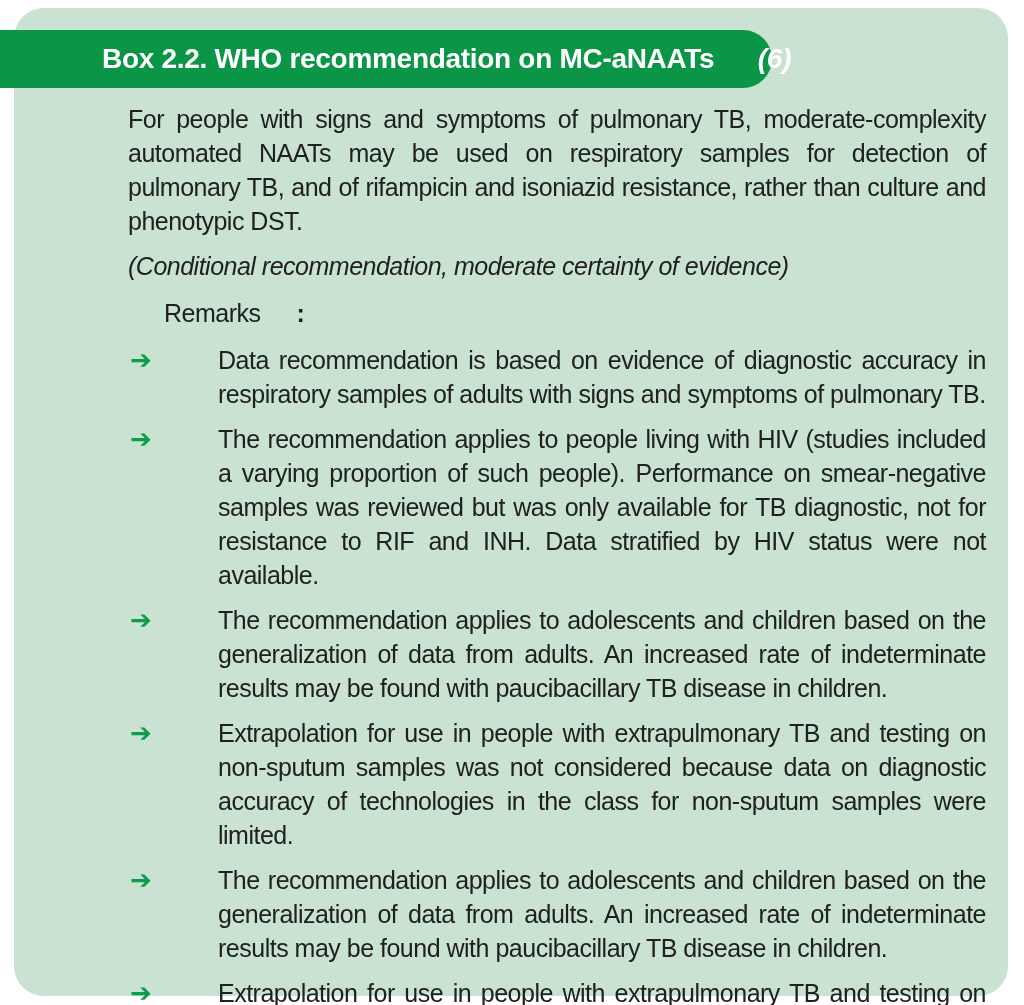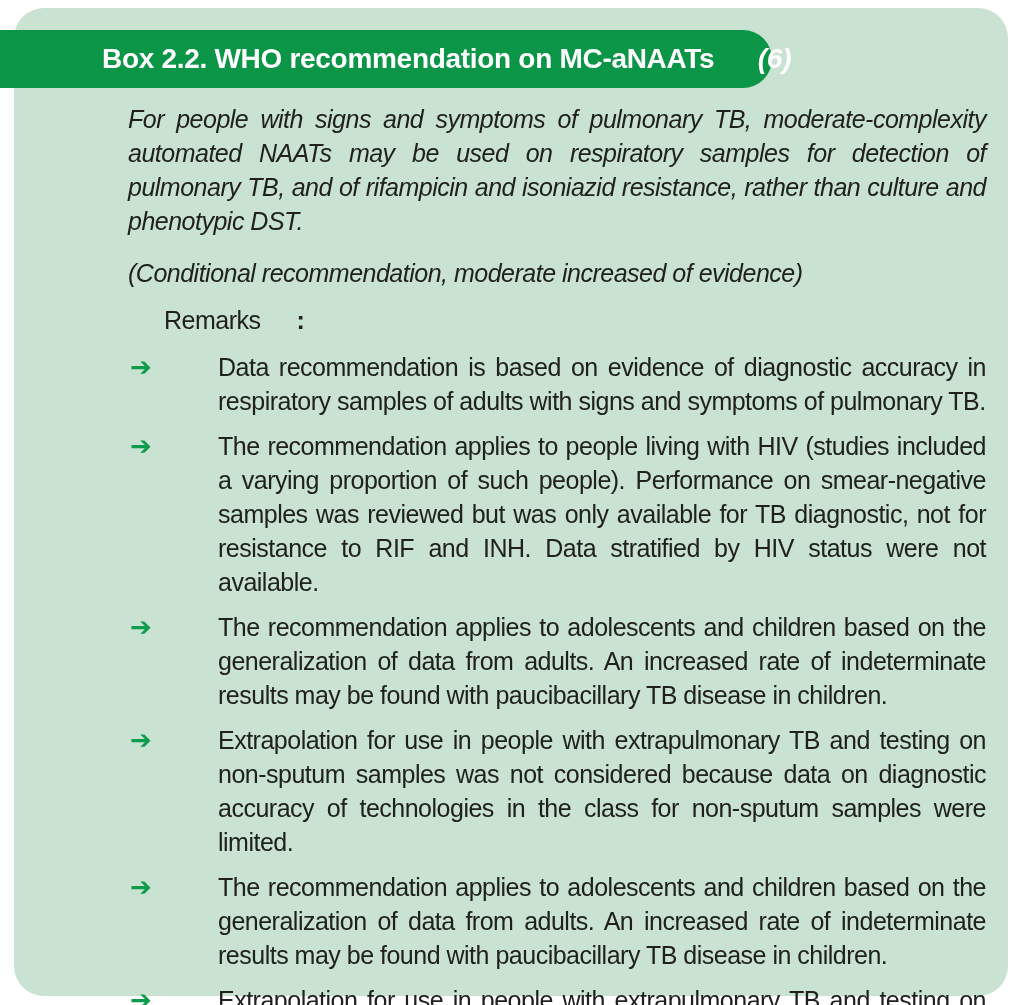--- a/index.html
+++ b/index.html
@@ -60,23 +60,22 @@
     left: 56px;
     top: 102px;
     width: 930px;
     color: var(--text_color);
     font-size: 25px;
     line-height: 34px;
     letter-spacing: -0.5px;
     z-index: 1;
   }
   .para {
-    margin: 0 0 18px 0;
+    margin: 0 0 11px 0;
     text-align: justify;
-    font-style: italic;
   }
   .certainty {
     margin: 0 0 13px 0;
     font-style: italic;
   }
   .remarks-label {
     margin: 0 0 13px 0;
   }
   .remarks-label .colon {
     font-weight: bold;
@@ -111,21 +110,21 @@
 
   <div class="header-bar">
     <div class="box-title">
       <span>Box 2.2. WHO recommendation on MC-aNAATs</span><span class="ref"> (6)</span>
     </div>
   </div>
 
   <div class="content">
     <p class="para">For people with signs and symptoms of pulmonary TB, moderate-complexity automated NAATs may be used on respiratory samples for detection of pulmonary TB, and of rifampicin and isoniazid resistance, rather than culture and phenotypic DST.</p>
 
-    <p class="certainty">(Conditional recommendation, moderate increased of evidence)</p>
+    <p class="certainty">(Conditional recommendation, moderate certainty of evidence)</p>
 
     <p class="remarks-label">
       <span>Remarks</span><span class="colon">:</span>
     </p>
 
     <div class="bullet-list">
         <div class="bullet">
         <span class="arrow">➔</span>
         <span class="bullet-text">Data recommendation is based on evidence of diagnostic accuracy in respiratory samples of adults with signs and symptoms of pulmonary TB.</span>
       </div>

